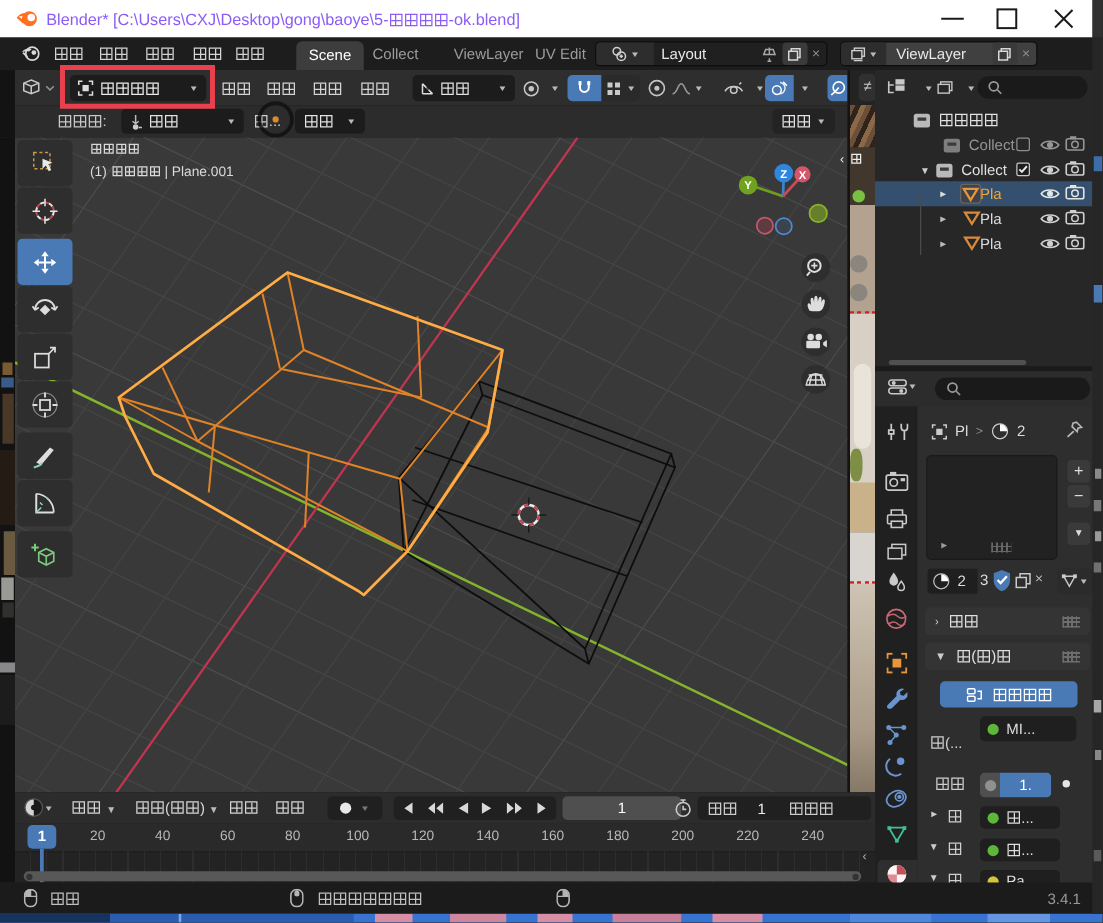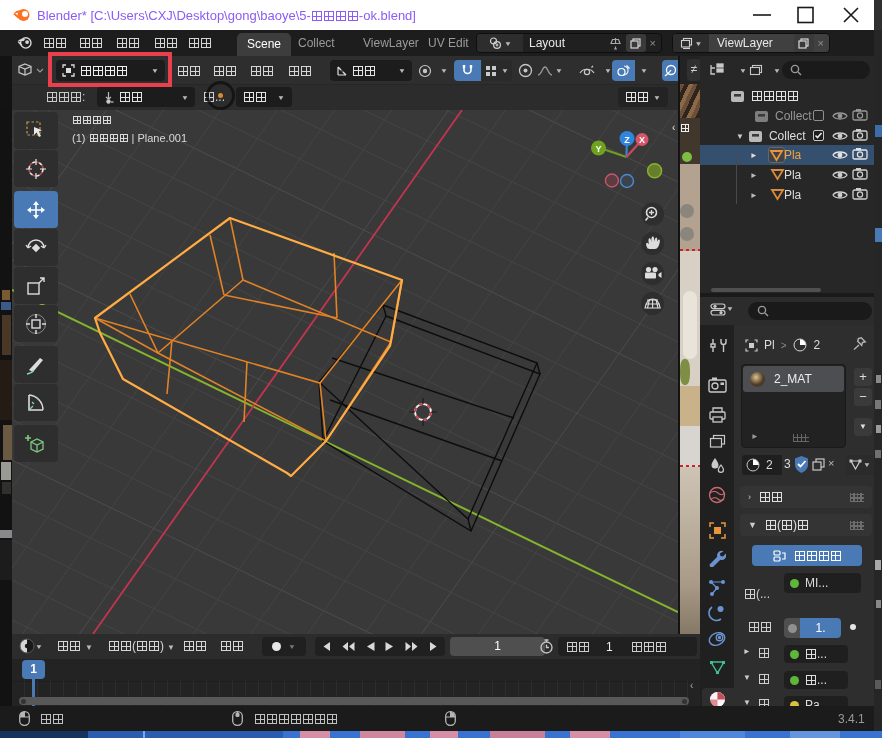--- a/index.html
+++ b/index.html
@@ -613,33 +613,20 @@
         <path d="M7 1a6 6 0 000 12z" fill="#2e2e2e"></path>
         <path d="M7 7h6a6 6 0 01-6 6z" fill="#2e2e2e"></path>
         <circle cx="7" cy="7" r="6" fill="none" stroke="#ccc" stroke-width="1"></circle>
       </svg>
   <span style="margin-left:7px">2</span>
     </div>
  <svg class="a" style="left:152px;top:39px" width="15" height="15" viewBox="0 0 15 15" fill="none" stroke="#b5b5b5" stroke-width="1.4">
       <path d="M9.2 1.8l4 4-2.8.7-.7 2.8-4-4 .7-2.8zM7 9l-5 4.5"></path>
     </svg>
  <div class="a" style="left:41px;top:67px;width:105px;height:84px;background:#222;border:1px solid #1a1a1a;border-radius:4px"></div>
- <div class="a" style="left:43px;top:69px;width:101px;height:26px;background:#4c4e52;border-radius:3px;display:flex;align-items:center">
-  <svg style="margin-left:6px" width="17" height="17" viewBox="0 0 17 17">
-        <defs>
-          <radialGradient id="mg" cx="40%" cy="35%">
-            <stop offset="0" stop-color="#d8c49a"></stop>
-            <stop offset=".6" stop-color="#8a6f4a"></stop>
-            <stop offset="1" stop-color="#4a3a28"></stop>
-          </radialGradient>
-        </defs>
-        <circle cx="8.5" cy="8.5" r="7.5" fill="url(#mg)"></circle>
-      </svg>
-  <span style="color:#eee;margin-left:8px">2_MAT</span>
-    </div>
  <div class="a" style="left:51px;top:135px;color:#9a9a9a;font-size:8px;transform:rotate(-90deg)">▼</div>
  <div class="a" style="left:93px;top:137px;width:16px;height:8px;background:repeating-linear-gradient(90deg,#777 0 1.5px,transparent 1.5px 4px),repeating-linear-gradient(0deg,#777 0 1.5px,transparent 1.5px 4px);opacity:.8"></div>
  <div class="a pbt" style="left:154px;top:71px">+</div>
  <div class="a pbt" style="left:154px;top:91px">−</div>
  <div class="a pbt" style="left:154px;top:121px;font-size:8px">▼</div>
  <div class="a" style="left:42px;top:158px;width:40px;height:20px;background:#1f1f1f;border-radius:3px 0 0 3px;display:flex;align-items:center">
   <svg style="margin-left:4px" width="14" height="14" viewBox="0 0 14 14">
         <circle cx="7" cy="7" r="6" fill="#fff"></circle>
         <path d="M7 1a6 6 0 000 12zM7 7h6a6 6 0 01-6 6z" fill="#1f1f1f"></path>
         <circle cx="7" cy="7" r="6" fill="none" stroke="#bbb" stroke-width="1"></circle>
@@ -766,20 +753,34 @@
     </div>
  <div class="a" style="left:438px;top:3px;width:95px;height:19px;background:#4f4f4f;border-radius:4px;color:#fff;text-align:center;line-height:18px">1</div>
  <svg class="a" style="left:527px;top:5px" width="15" height="15" viewBox="0 0 15 15" fill="none" stroke="#c9c9c9" stroke-width="1.3">
       <circle cx="7.5" cy="8.5" r="5.5"></circle>
       <path d="M7.5 5.5v3h2.5M5.5 1h4M7.5 1v2"></path>
     </svg>
  <div class="a" style="left:546px;top:3px;width:139px;height:19px;background:#202020;border-radius:4px;color:#ccc;display:flex;align-items:center">
   <span style="margin-left:8px"><i class="z"></i><i class="z"></i></span>
       <span style="margin-left:16px;color:#eee">1</span>
   <span style="margin-left:18px"><i class="z"></i><i class="z"></i><i class="z"></i></span>
+    </div>
+ <div class="a" style="left:0;top:25px;width:688px;height:22px;background:#2a2a2a;color:#b8b8b8;font-size:11px">
+  <span class="a" style="left:60px;top:4px">20</span>
+      <span class="a" style="left:112px;top:4px">40</span>
+      <span class="a" style="left:164px;top:4px">60</span>
+      <span class="a" style="left:216px;top:4px">80</span>
+      <span class="a" style="left:265px;top:4px">100</span>
+      <span class="a" style="left:317px;top:4px">120</span>
+      <span class="a" style="left:369px;top:4px">140</span>
+      <span class="a" style="left:421px;top:4px">160</span>
+      <span class="a" style="left:473px;top:4px">180</span>
+      <span class="a" style="left:525px;top:4px">200</span>
+      <span class="a" style="left:577px;top:4px">220</span>
+      <span class="a" style="left:629px;top:4px">240</span>
     </div>
  <div class="a" style="left:0;top:47px;width:688px;height:25px;background:#232323;border-top:1px solid #1e1e1e"></div>
  <div class="a" style="left:0;top:47px;width:688px;height:25px;background:repeating-linear-gradient(90deg,transparent 0 12px,#2d2d2d 12px 13px)"></div>
  <div class="a" style="left:20px;top:45px;width:2.5px;height:27px;background:#4a7ab5"></div>
  <div class="a" style="left:10px;top:26px;width:23px;height:19px;background:#4a7ab5;border-radius:4px;color:#fff;font-weight:bold;text-align:center;line-height:18px">1</div>
  <div class="a" style="left:7px;top:63px;width:670px;height:8px;background:#585858;border-radius:4px">
   <span class="a" style="left:2px;top:1.5px;width:5px;height:5px;background:#333;border-radius:50%"></span>
   <span class="a" style="left:663px;top:1.5px;width:5px;height:5px;background:#333;border-radius:50%"></span>
     </div>
 </div>

